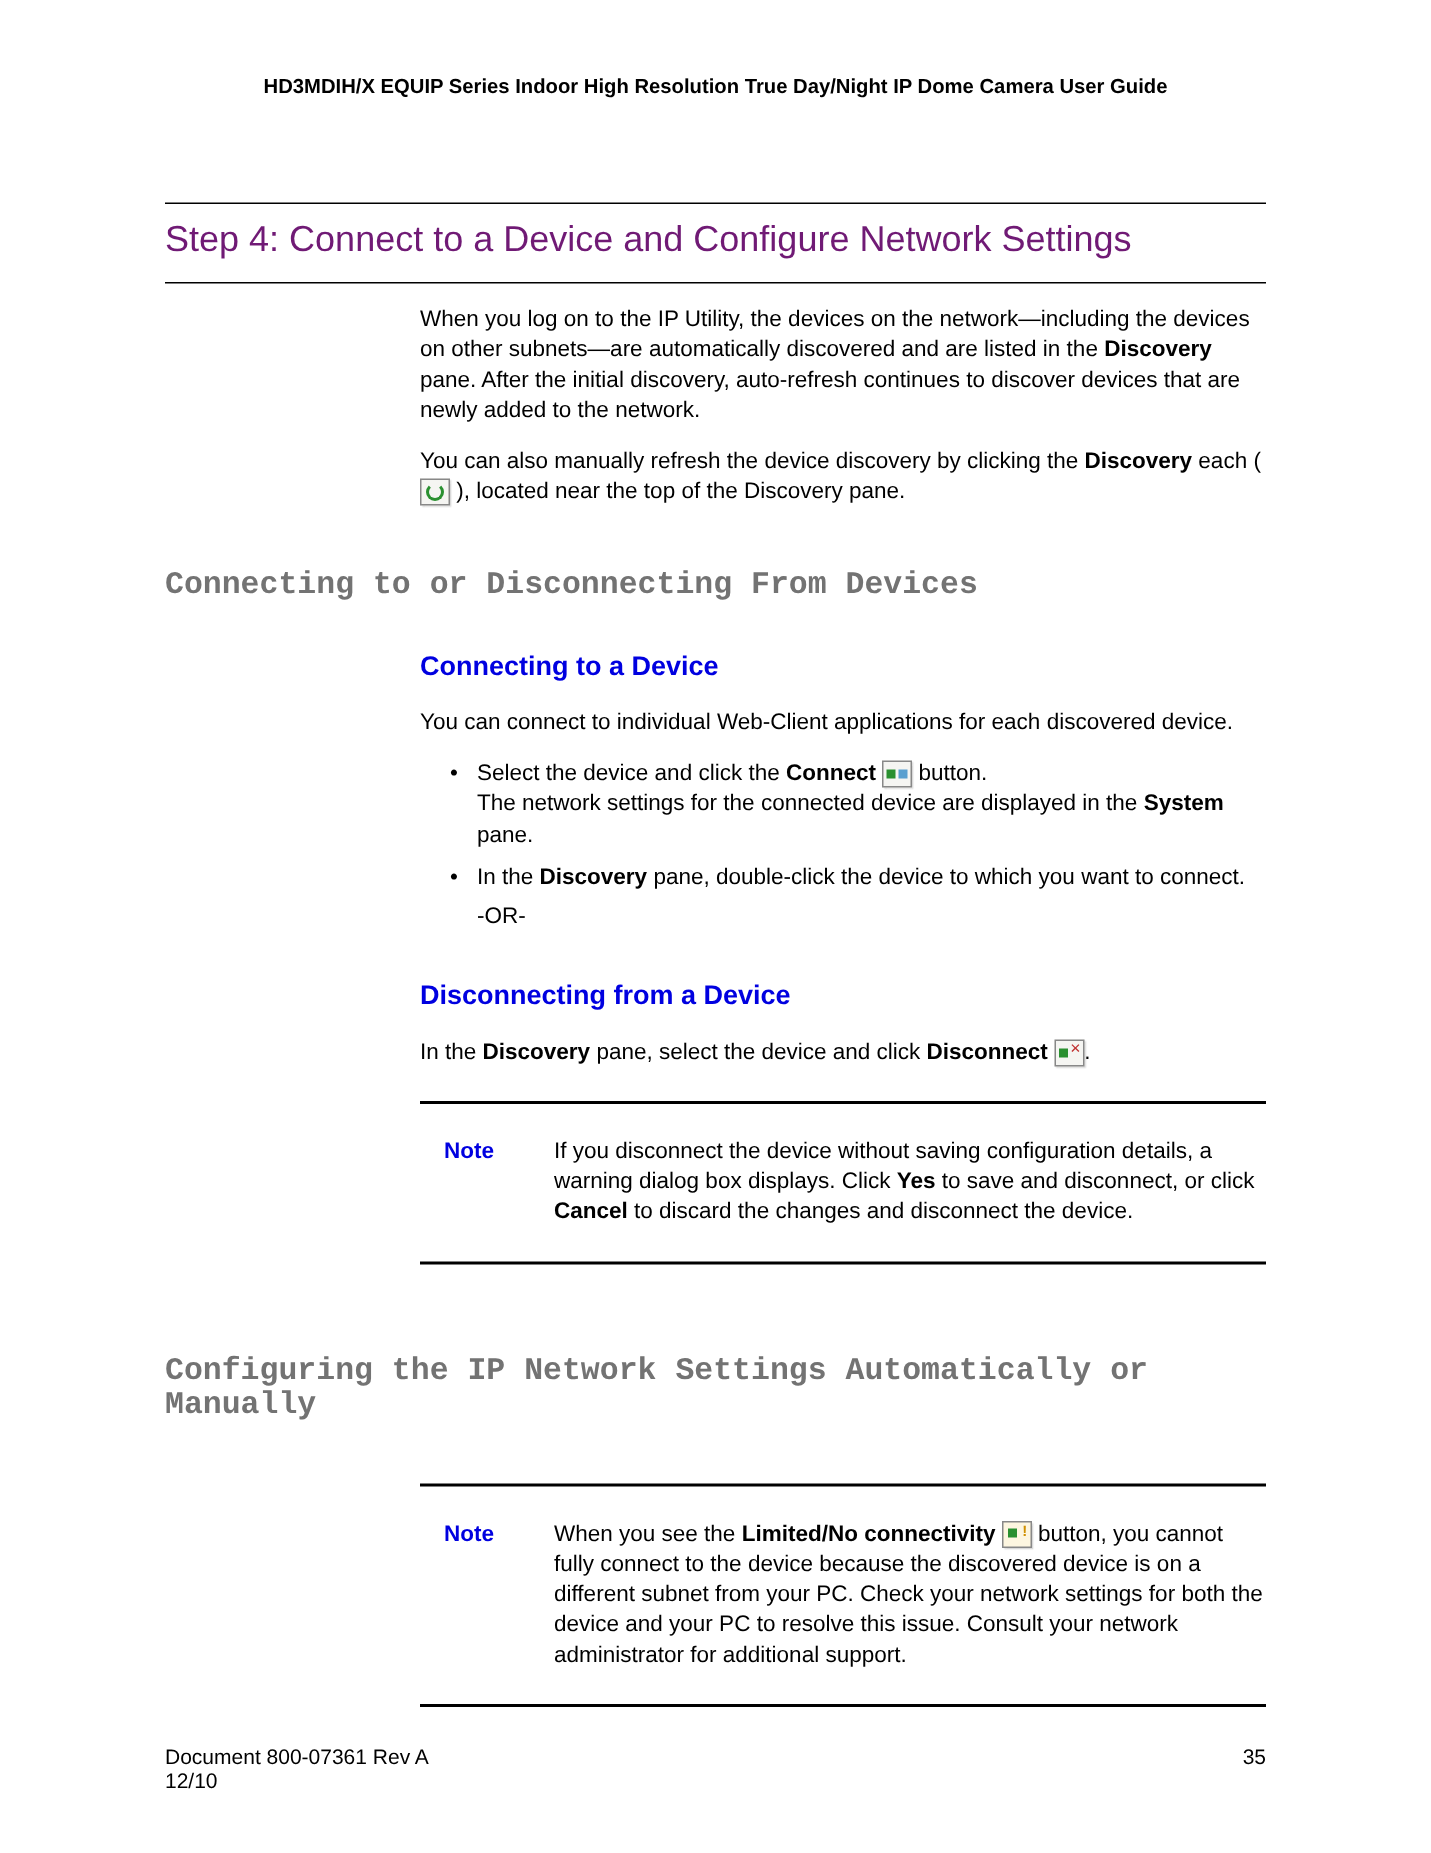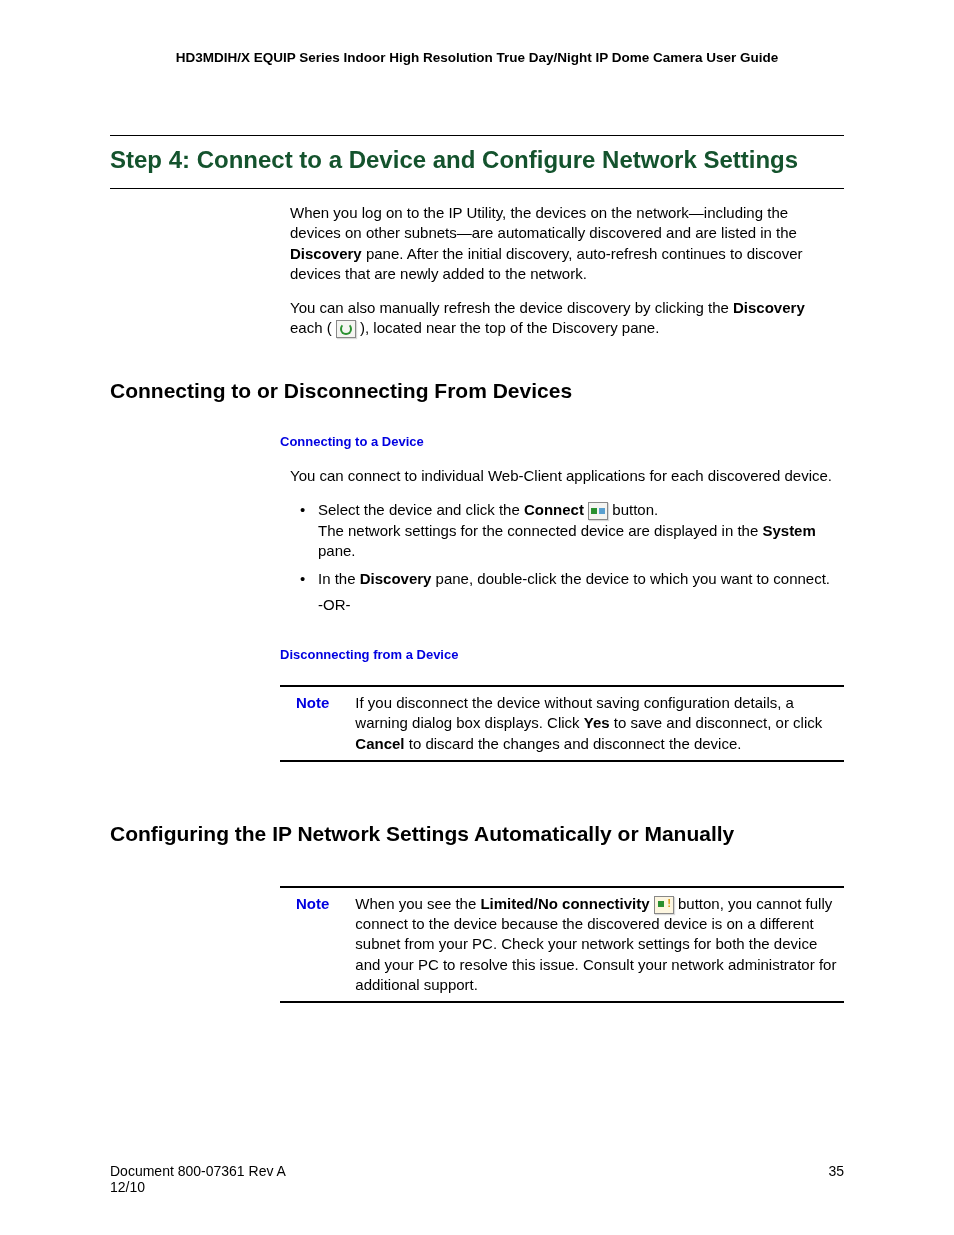--- a/index.html
+++ b/index.html
@@ -27,65 +27,66 @@
     border-top: 1px solid #000;
     height: 0;
     margin-bottom: 10px;
   }
   .title-rule-bot {
     border-top: 1px solid #000;
     height: 0;
     margin-top: 14px;
   }
   h1.step-title {
-    color: #14532d;
+    color: #701a75;
     font-size: 24px;
-    font-weight: bold;
+    font-weight: normal;
     margin: 0;
   }
   h2.section {
-    color: #000000;
+    color: #737373;
     font-size: 21px;
     font-weight: bold;
     margin: 40px 0 20px 0;
+    font-family: Liberation Mono, monospace;
   }
   h3.subsection {
     color: #0000e0;
-    font-size: 13px;
+    font-size: 18px;
     font-weight: bold;
     margin: 30px 0 16px 0;
   }
   .body-block {
     margin-left: 170px;
     line-height: 1.35;
   }
-  p { margin: 14px 10px; }
+  p { margin: 14px 0; }
   ul.bullets {
     list-style: none;
     padding-left: 20px;
     margin: 10px 0;
   }
   ul.bullets > li {
     position: relative;
     padding-left: 18px;
     margin: 8px 0;
     line-height: 1.35;
   }
   ul.bullets > li::before {
     content: "•";
     position: absolute;
     left: 0;
   }
   .note-block {
     border-top: 2px solid #000;
     border-bottom: 2px solid #000;
     margin: 22px 0;
-    padding: 6px 0;
+    padding: 22px 0;
     display: flex;
-    gap: 26px;
+    gap: 40px;
   }
   .note-label {
     color: #0000e0;
     font-weight: bold;
     flex: 0 0 auto;
     padding-left: 16px;
   }
   .note-text {
     flex: 1;
     line-height: 1.35;
@@ -196,20 +197,23 @@
         <span>Select the device and click the </span><b>Connect</b><span> </span><span class="icon-box icon-connect"></span><span> button.</span><br>
         <span>The network settings for the connected device are displayed in the </span><b>System</b><span> pane.</span>
       </li>
       <li>
         <span>In the </span><b>Discovery</b><span> pane, double-click the device to which you want to connect.</span>
         <div style="margin-top:6px;">-OR-</div>
       </li>
     </ul>
 
     <h3 class="subsection">Disconnecting from a Device</h3>
+    <p>
+      <span>In the </span><b>Discovery</b><span> pane, select the device and click </span><b>Disconnect</b><span> </span><span class="icon-box icon-disconnect"></span><span>.</span>
+    </p>
 
     <div class="note-block">
       <div class="note-label">Note</div>
       <div class="note-text">
         <span>If you disconnect the device without saving configuration details, a warning dialog box displays. Click </span><b>Yes</b><span> to save and disconnect, or click </span><b>Cancel</b><span> to discard the changes and disconnect the device.</span>
       </div>
     </div>
   </div>
 
   <h2 class="section" style="margin-top:60px;">Configuring the IP Network Settings Automatically or Manually</h2>

